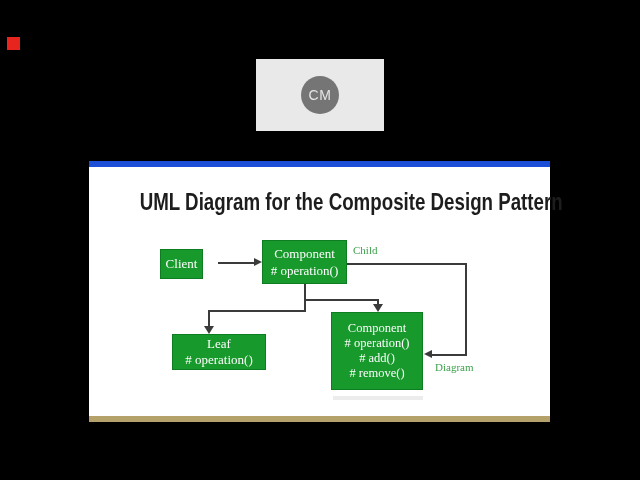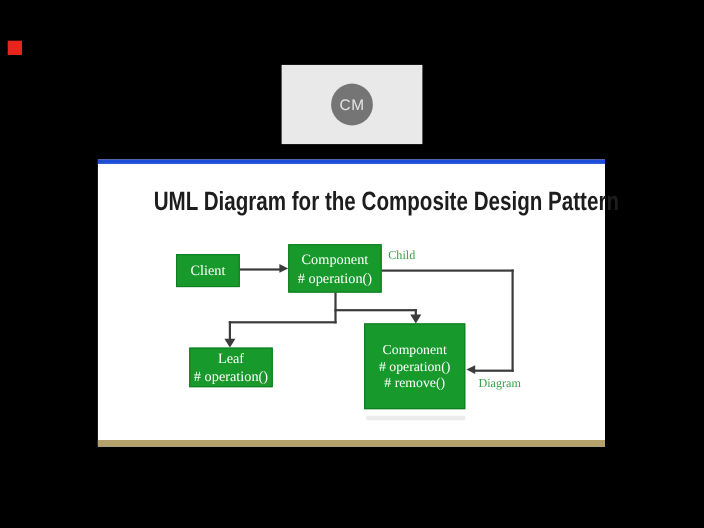--- a/index.html
+++ b/index.html
@@ -10,39 +10,39 @@
   
   .record-dot{position:absolute;left:7px;top:37px;width:13px;height:13px;background:#e8241f;}
   .avatar-card{position:absolute;left:256px;top:59px;width:128px;height:72px;background:#e9e9e9;}
   .avatar-circle{
     position:absolute;left:45px;top:17px;width:38px;height:38px;border-radius:50%;
     background:#757575;display:flex;align-items:center;justify-content:center;
   }
   .avatar-initials{color:#e5e5e5;font-size:14px;letter-spacing:.5px;}
   
   .slide{
-    position:absolute;left:89px;top:145px;width:461px;height:261px;background:#fff;
-    border-top:4px solid #1d4ed8;box-sizing:border-box;
+    position:absolute;left:89px;top:161px;width:461px;height:261px;background:#fff;
+    border-top:6px solid #1d4ed8;box-sizing:border-box;
   }
   .slide-title{
     position:absolute;left:0;top:21px;width:100%;text-align:center;white-space:nowrap;
     color:#1d1d1d;font-size:24px;font-weight:bold;
     transform:scaleX(0.78);transform-origin:50% 50%;
   }
   .slide-bottom-bar{position:absolute;left:0;bottom:0;width:100%;height:6px;background:#b5a26b;}
   
   .uml-box{
     position:absolute;background:#17992b;border:1px solid #0e7c20;box-sizing:border-box;
     color:#fff;font-family:"Liberation Serif",serif;text-align:center;
     display:flex;flex-direction:column;justify-content:center;
   }
   .uml-box span{display:block;}
-  .box-client{left:71px;top:82px;width:58px;height:30px;font-size:13px;}
+  .box-client{left:71px;top:82px;width:43px;height:30px;font-size:13px;}
   .box-component{left:173px;top:73px;width:85px;height:44px;font-size:13px;line-height:17px;}
-  .box-leaf{left:83px;top:167px;width:76px;height:36px;font-size:13px;line-height:16px;}
+  .box-leaf{left:83px;top:167px;width:94px;height:36px;font-size:13px;line-height:16px;}
   .box-composite{left:242px;top:145px;width:92px;height:78px;font-size:12.5px;line-height:15px;}
   
   .edge-label{
     position:absolute;color:#3ca14b;font-family:"Liberation Serif",serif;font-size:11px;
   }
   .label-child{left:264px;top:77px;}
   .label-parent{left:346px;top:194px;}
   
   .line{position:absolute;background:#3b3b3b;}
   .l-client-comp{left:129px;top:95px;width:37px;height:2px;}
@@ -90,20 +90,21 @@
   </div>
 
   <div class="uml-box box-leaf">
     <span>Leaf</span>
     <span># operation()</span>
   </div>
 
   <div class="uml-box box-composite">
     <span>Component</span>
     <span># operation()</span>
+    <span># add()</span>
     <span># remove()</span>
   </div>
 
   <div class="edge-label label-child">Child</div>
   <div class="edge-label label-parent">Diagram</div>
 
   <div class="line l-client-comp"></div>
   <div class="arr arr-right a-client"></div>
 
   <div class="line l-child-h"></div>

